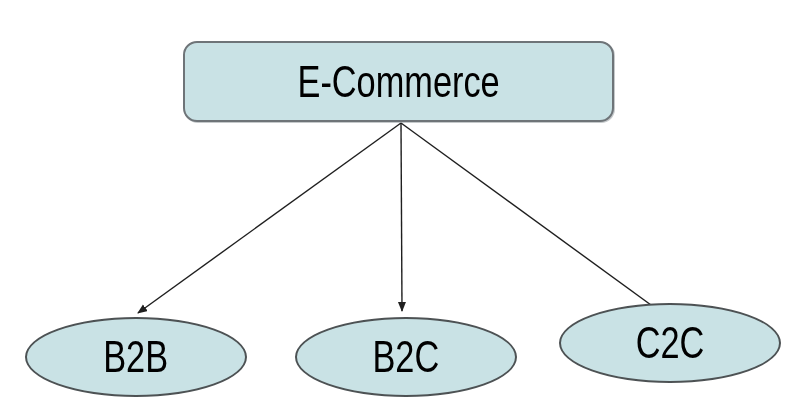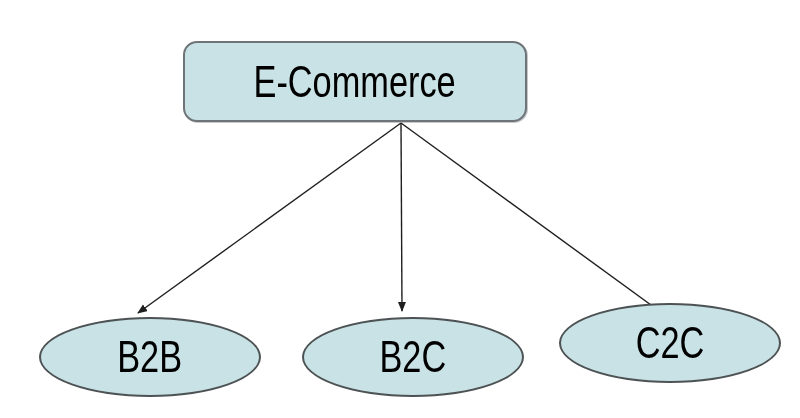--- a/index.html
+++ b/index.html
@@ -40,34 +40,34 @@
     font-size: 44px;
     line-height: 1;
     white-space: nowrap;
     transform: scaleX(0.78);
     transform-origin: 50% 50%;
     letter-spacing: 0px;
   }
   .box {
     left: 183px;
     top: 41px;
-    width: 344px;
+    width: 431px;
     height: 81px;
     border: 2px solid var(--box-border, #6e7478);
     border-radius: 14px;
     box-shadow: 1px 1px 0 rgba(90,100,105,0.35);
   }
   .ellipse {
     width: 222px;
     height: 80px;
     border: 2px solid var(--ellipse-border, #4d5254);
     border-radius: 50%;
   }
-  .e-b2b { left: 39px;  top: 317px; text-align: right; }
-  .e-b2c { left: 302px; top: 317px; }
+  .e-b2b { left: 25px;  top: 317px; text-align: right; }
+  .e-b2c { left: 295px; top: 317px; }
   .e-c2c { left: 559px; top: 303px; }
 </style>
 </head>
 <body>
 
 <div class="canvas">
 
   <svg class="edges" viewBox="0 0 800 418" xmlns="http://www.w3.org/2000/svg">
     <defs>
       <marker id="arrowhead" markerWidth="11" markerHeight="9" refX="9" refY="4" orient="auto" markerUnits="userSpaceOnUse">

